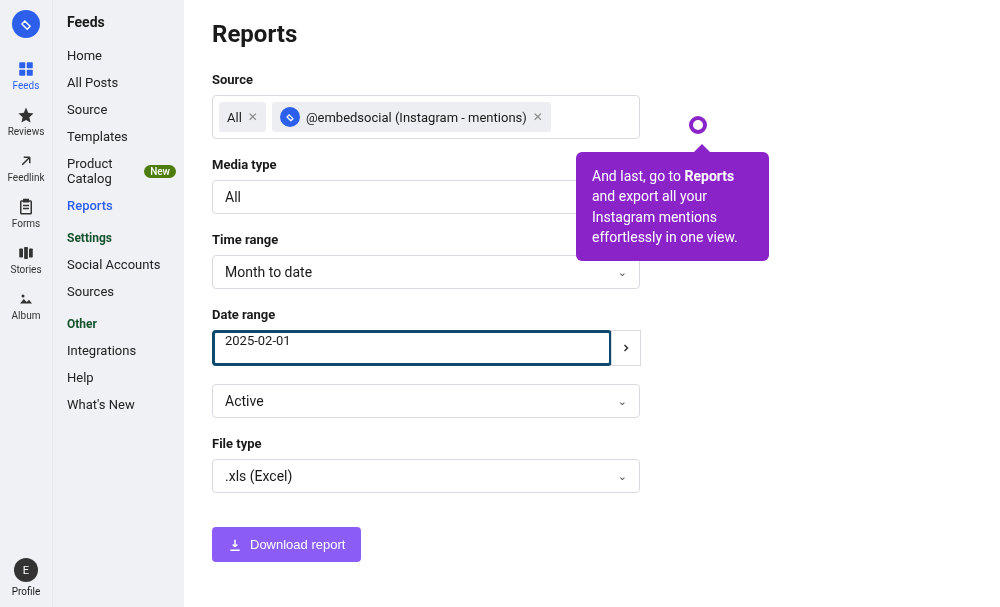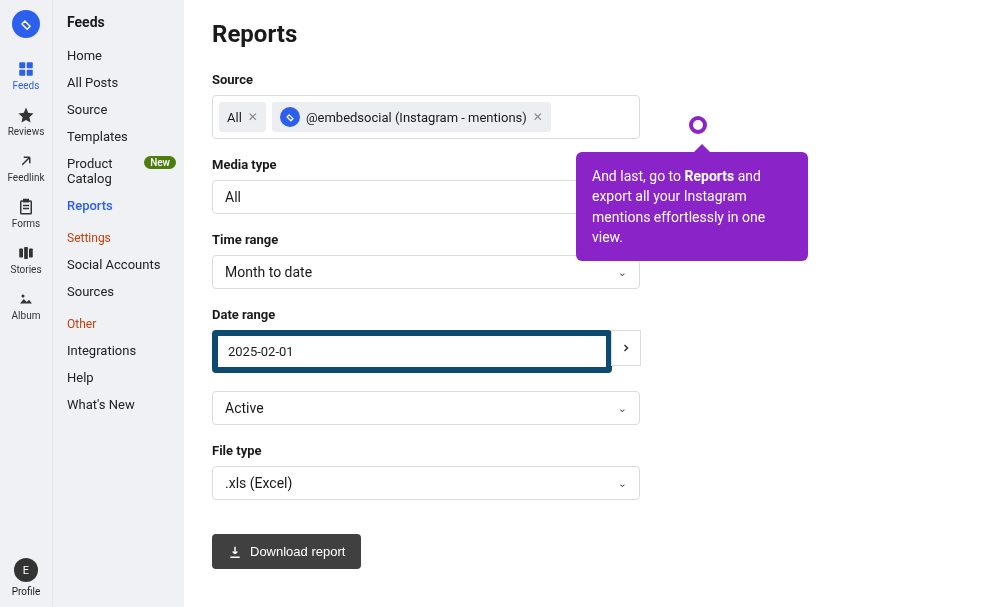--- a/index.html
+++ b/index.html
@@ -12,48 +12,48 @@
 .icon-rail .item.active { color: #2b5fec; }
 .icon-rail .item .lbl { font-size: 10px; }
 .icon-rail .spacer { flex: 1; }
 .icon-rail .profile { display: flex; flex-direction: column; align-items: center; margin-bottom: 10px; }
 .icon-rail .avatar { width: 24px; height: 24px; border-radius: 50%; background: #333; color: #fff; font-size: 11px; display: flex; align-items: center; justify-content: center; }
 .icon-rail .profile .lbl { font-size: 10px; margin-top: 4px; }
 
 
 .sidebar { width: 132px; background: #f0f1f5; padding: 10px 0 0 6px; border-left: 1px solid #e6e7ea; }
 .sidebar .heading { font-weight: 700; font-size: 14px; padding: 4px 8px 12px; }
-.sidebar .link { display: flex; align-items: flex-start; padding: 6px 8px; font-size: 13px; cursor: pointer; color: #222; }
+.sidebar .link { display: flex; align-items: center; padding: 6px 8px; font-size: 13px; cursor: pointer; color: #222; }
 .sidebar .link.active { color: #2b5fec; font-weight: 500; }
-.sidebar .section-label { font-size: 12px; color: #c2410c; font-weight: 400; padding: 12px 8px 6px; }
+.sidebar .section-label { font-size: 12px; color: #14532d; font-weight: 700; padding: 12px 8px 6px; }
 .badge-new { background: #4d7c0f; color: #fff; font-size: 10px; border-radius: 10px; padding: 1px 6px; margin-left: 6px; font-weight: 500; }
 
 
 .main { flex: 1; background: #fff; padding: 20px 28px; overflow: auto; position: relative; }
 .main h1 { font-size: 24px; font-weight: 700; margin-bottom: 24px; }
 .field { margin-bottom: 18px; width: 428px; }
 .field-label { font-size: 13px; font-weight: 700; margin-bottom: 8px; display: block; }
 
 .source-box { border: 1px solid #d9dbe0; border-radius: 4px; padding: 6px; display: flex; gap: 6px; flex-wrap: wrap; }
 .tag { background: #edeef2; border-radius: 3px; padding: 5px 8px; display: inline-flex; align-items: center; gap: 6px; font-size: 13px; }
 .tag .x { color: #888; font-size: 12px; cursor: pointer; }
 .tag .tag-logo { width: 20px; height: 20px; border-radius: 50%; background: #2b5fec; display: inline-flex; align-items: center; justify-content: center; }
 
 .select-box { border: 1px solid #d9dbe0; border-radius: 4px; padding: 8px 12px; display: flex; align-items: center; justify-content: space-between; cursor: pointer; background: #fff; }
 .select-box .chev { font-size: 11px; color: #555; }
 
 .date-range { display: flex; width: 428px; }
-.date-input { border: 6px solid #0c4a6e; border-radius: 4px; padding: 8px 10px; flex: 1; font-size: 13px; }
+.date-input { border: 3px solid #0c4a6e; border-radius: 4px; padding: 0 10px; flex: 1; font-size: 13px; }
 .date-sep { width: 30px; height: 36px; border: 1px solid #d9dbe0; display: flex; align-items: center; justify-content: center; margin: 0 -1px; }
 
-.btn-primary { background: #404040; color: #fff; border: none; border-radius: 4px; padding: 10px 16px; font-size: 13px; font-weight: 500; display: inline-flex; align-items: center; gap: 8px; cursor: pointer; margin-top: 16px; }
+.btn-primary { background: #8b5cf6; color: #fff; border: none; border-radius: 4px; padding: 10px 16px; font-size: 13px; font-weight: 500; display: inline-flex; align-items: center; gap: 8px; cursor: pointer; margin-top: 16px; }
 
 
 .tooltip-ring { position: absolute; width: 18px; height: 18px; border: 4px solid #8a24c9; border-radius: 50%; background: #fff; left: 505px; top: 116px; z-index: 11; }
-.tooltip { position: absolute; background: #8a24c9; color: #fff; border-radius: 6px; padding: 14px 16px; width: 232px; left: 392px; top: 152px; line-height: 1.45; font-size: 14px; z-index: 10; }
+.tooltip { position: absolute; background: #8a24c9; color: #fff; border-radius: 6px; padding: 14px 16px; width: 193px; left: 392px; top: 152px; line-height: 1.45; font-size: 14px; z-index: 10; }
 .tooltip::before { content: ""; position: absolute; top: -8px; left: 118px; border-left: 8px solid transparent; border-right: 8px solid transparent; border-bottom: 8px solid #8a24c9; }
 .tooltip b { font-weight: 700; }
 </style>
 </head>
 <body>
 
 <div class="icon-rail">
   <div class="logo">
     <svg width="14" height="14" viewBox="0 0 24 24">
         <path d="M5 12l5-5 9 9-5 5z M5 12l5 5" fill="none" stroke="#fff" stroke-width="2.5"></path>

